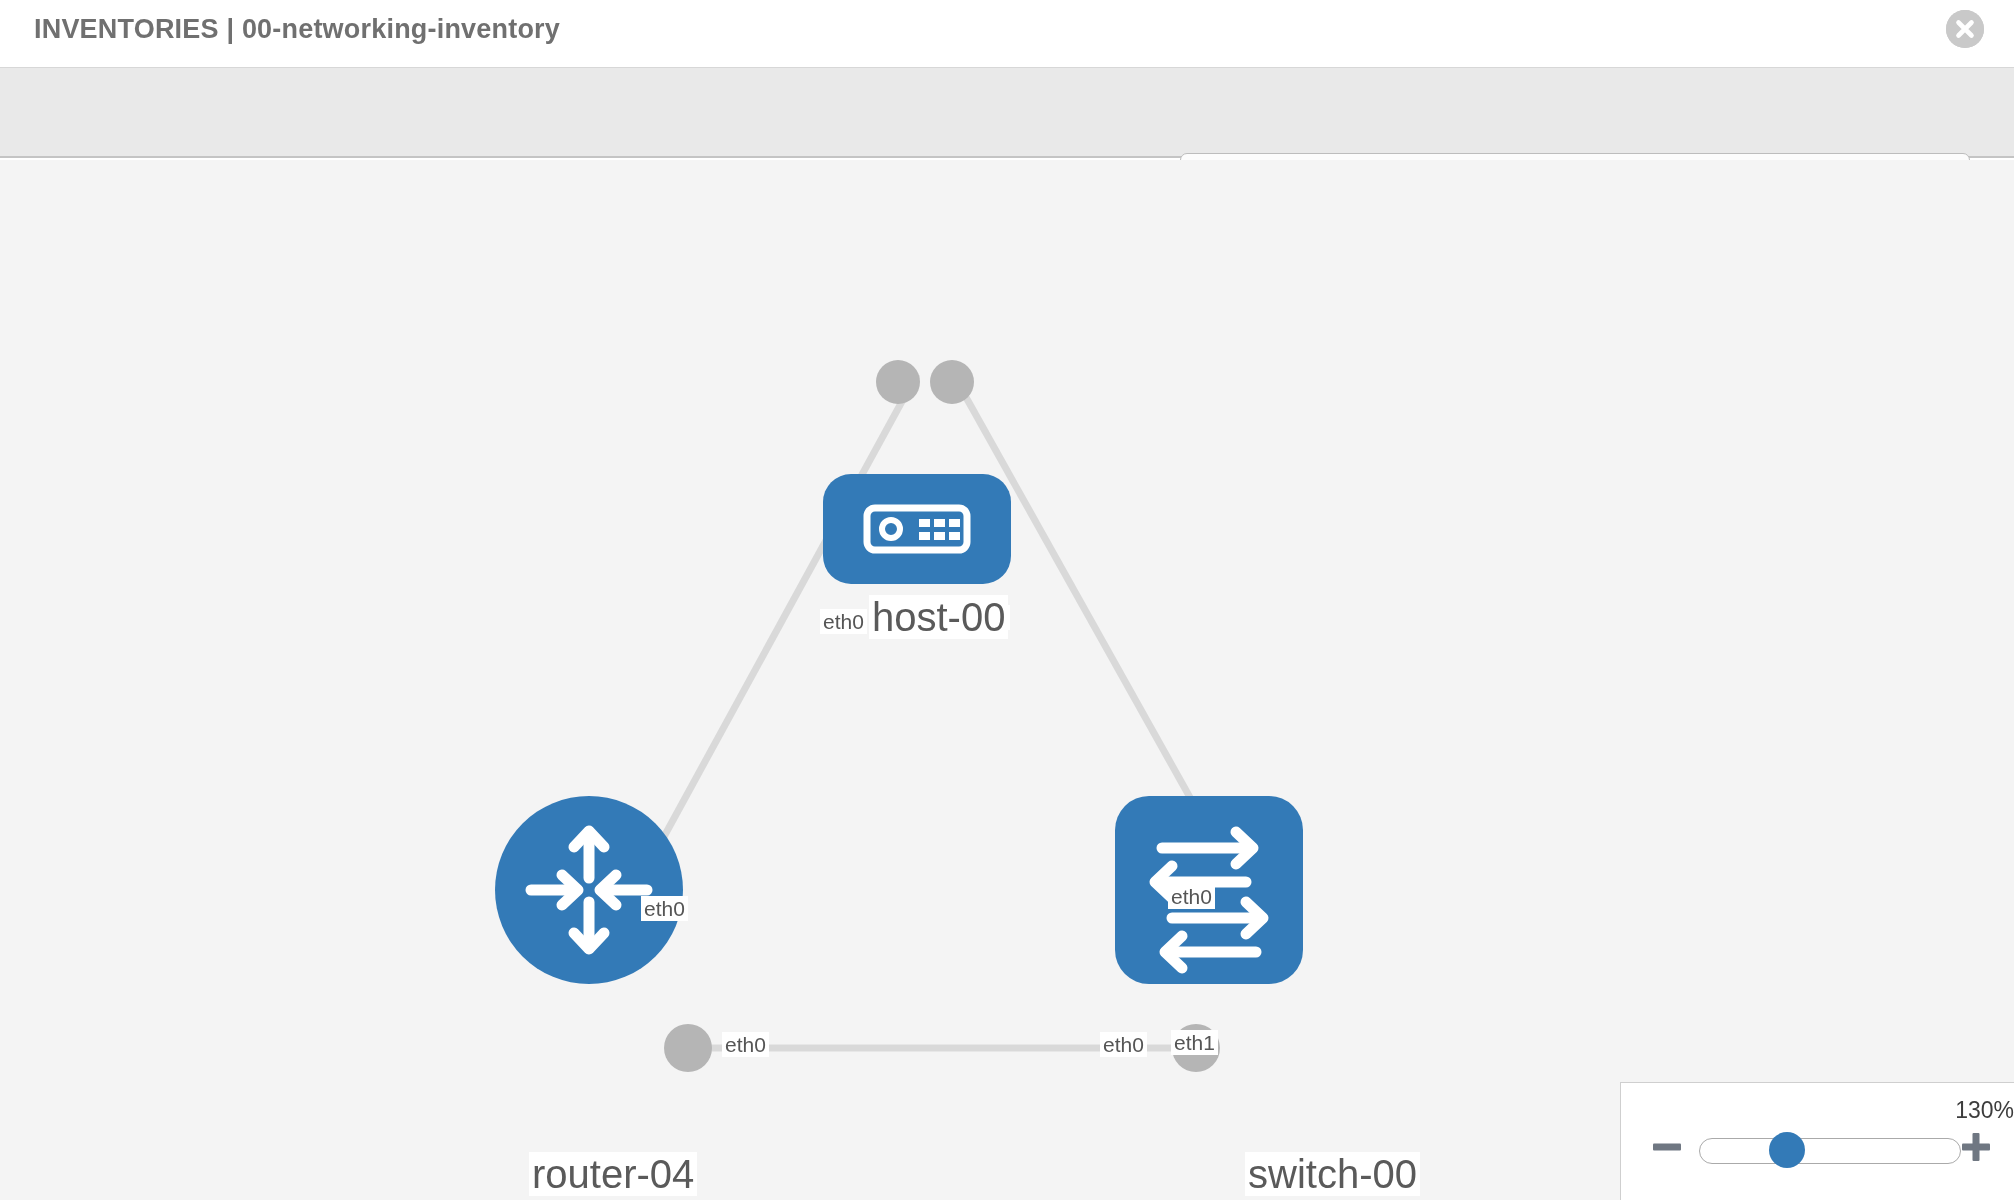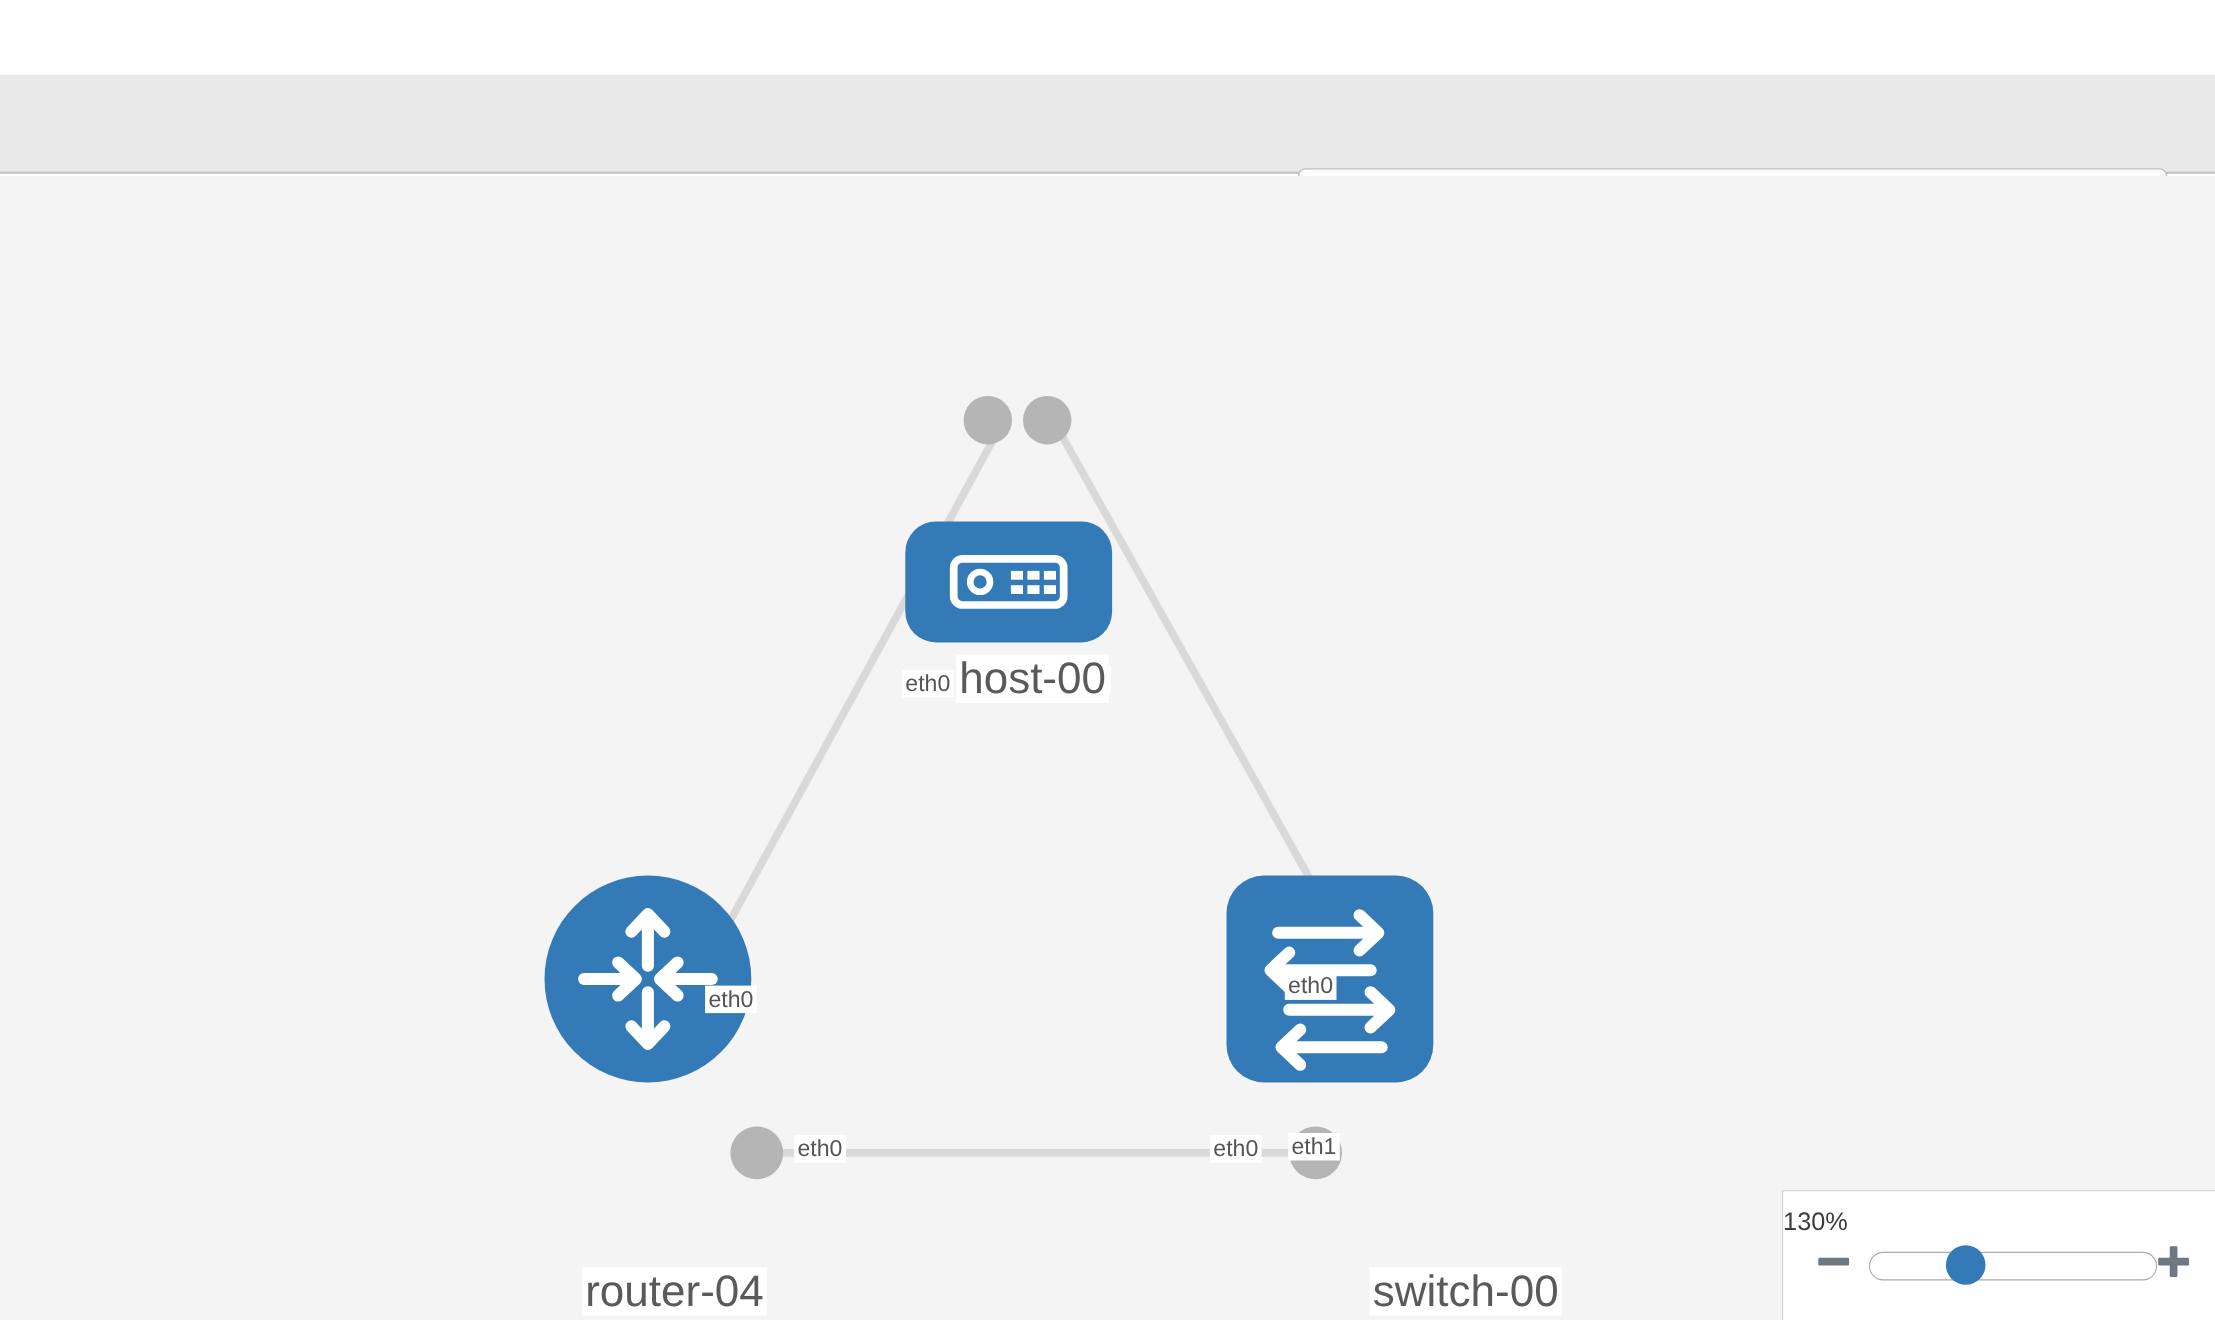--- a/index.html
+++ b/index.html
@@ -161,21 +161,21 @@
     background: #ffffff;
     border: 1px solid #cfcfcf;
     border-right: none;
     border-bottom: none;
     box-sizing: border-box;
   }
   .zoom-value {
     position: absolute;
     top: 14px;
     left: 0; right: 0;
-    text-align: left;
+    text-align: right;
     font-size: 23px;
     color: #3d3d3d;
   }
   .zoom-minus, .zoom-plus {
     position: absolute;
     top: 48px;
     width: 32px;
     height: 32px;
     cursor: pointer;
   }
@@ -202,20 +202,29 @@
     border-radius: 50%;
     background: #337ab7;
     cursor: grab;
   }
 </style>
 </head>
 <body>
 
 <div id="app">
 
+  <div class="header">
+    <div class="page-title">INVENTORIES | 00-networking-inventory</div>
+    <div class="close-btn">
+      <svg width="38" height="38" viewBox="0 0 38 38">
+        <circle cx="19" cy="19" r="19" fill="#c9c9c9"></circle>
+        <path d="M12.5 12.5 L25.5 25.5 M25.5 12.5 L12.5 25.5" stroke="#ffffff" stroke-width="4.6" stroke-linecap="round"></path>
+      </svg>
+    </div>
+  </div>
 
   <div class="toolbar">
 
 
     <div class="tool-icon" id="wrench-icon">
       <svg width="44" height="44" viewBox="0 0 44 44">
         <path d="M31.5 8.5 a10 10 0 1 0 4.2 13.1 l-2.8-2.8 a6.2 6.2 0 1 1 -4.0 -9.1 z" fill="#6f7782" transform="rotate(18 22 18)"></path>
         <rect x="9.5" y="24.5" width="19" height="6.6" rx="3.3" fill="#6f7782" transform="rotate(42 19 28)"></rect>
       </svg>
     </div>

